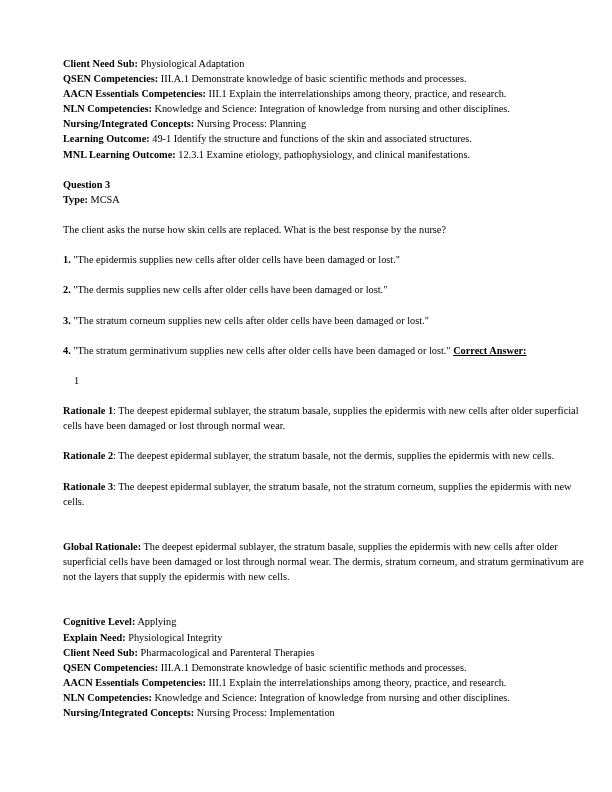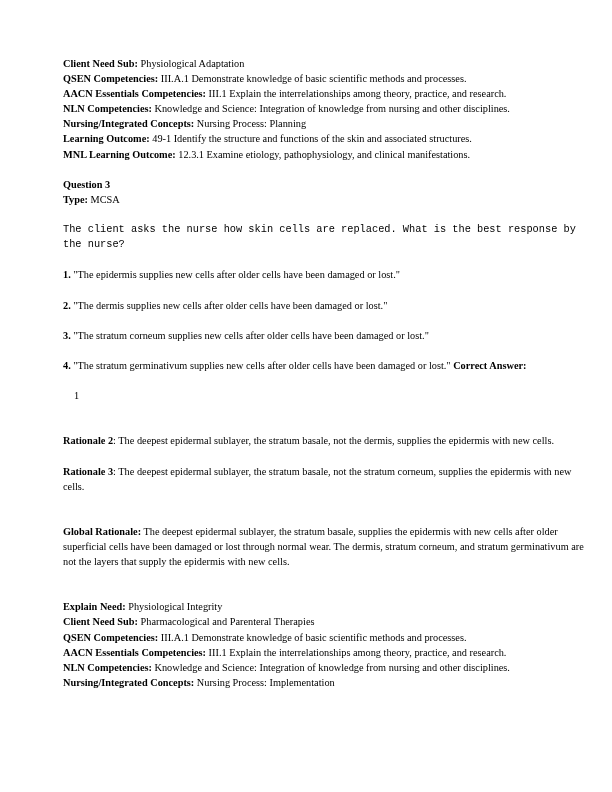--- a/index.html
+++ b/index.html
@@ -43,30 +43,30 @@
     height: 15.1px;
   }
   .qhead {
     margin: 0;
   }
   .qhead-title {
     font-weight: bold;
   }
   .stem {
     margin: 0;
-    font-family: Liberation Mono, monospace;
   }
   .option {
     margin: 0;
   }
   .option .onum {
     font-weight: bold;
   }
   .correct-label {
     font-weight: bold;
+    text-decoration: underline;
   }
   .correct-value {
     padding-left: 11px;
   }
   .rationale {
     margin: 0;
   }
   .rationale .rlbl {
     font-weight: bold;
   }
@@ -155,20 +155,24 @@
       <span class="val">"The stratum germinativum supplies new cells after older cells have been damaged or lost."</span>
       <span class="correct-label">Correct Answer:</span>
     </div>
 
     <div class="spacer-line"></div>
 
     <div class="correct-value">1</div>
 
     <div class="spacer-line"></div>
 
+    <div class="rationale">
+      <span class="rlbl">Rationale 1</span><span class="rlbl-sep">:</span>
+      <span class="val">The deepest epidermal sublayer, the stratum basale, supplies the epidermis with new cells after older superficial cells have been damaged or lost through normal wear.</span>
+    </div>
 
     <div class="spacer-line"></div>
 
     <div class="rationale">
       <span class="rlbl">Rationale 2</span><span class="rlbl-sep">:</span>
       <span class="val">The deepest epidermal sublayer, the stratum basale, not the dermis, supplies the epidermis with new cells.</span>
     </div>
 
     <div class="spacer-line"></div>
 
@@ -185,20 +189,24 @@
     <div class="rationale global">
       <span class="rlbl">Global Rationale:</span>
       <span class="val">The deepest epidermal sublayer, the stratum basale, supplies the epidermis with new cells after older superficial cells have been damaged or lost through normal wear. The dermis, stratum corneum, and stratum germinativum are not the layers that supply the epidermis with new cells.</span>
     </div>
 
     <div class="spacer-line"></div>
     <div class="spacer-line"></div>
 
     <div class="meta-block">
       <div class="meta-line">
+        <span class="lbl">Cognitive Level:</span>
+        <span class="val">Applying</span>
+      </div>
+      <div class="meta-line">
         <span class="lbl">Explain Need:</span>
         <span class="val">Physiological Integrity</span>
       </div>
       <div class="meta-line">
         <span class="lbl">Client Need Sub:</span>
         <span class="val">Pharmacological and Parenteral Therapies</span>
       </div>
       <div class="meta-line">
         <span class="lbl">QSEN Competencies:</span>
         <span class="val">III.A.1 Demonstrate knowledge of basic scientific methods and processes.</span>

